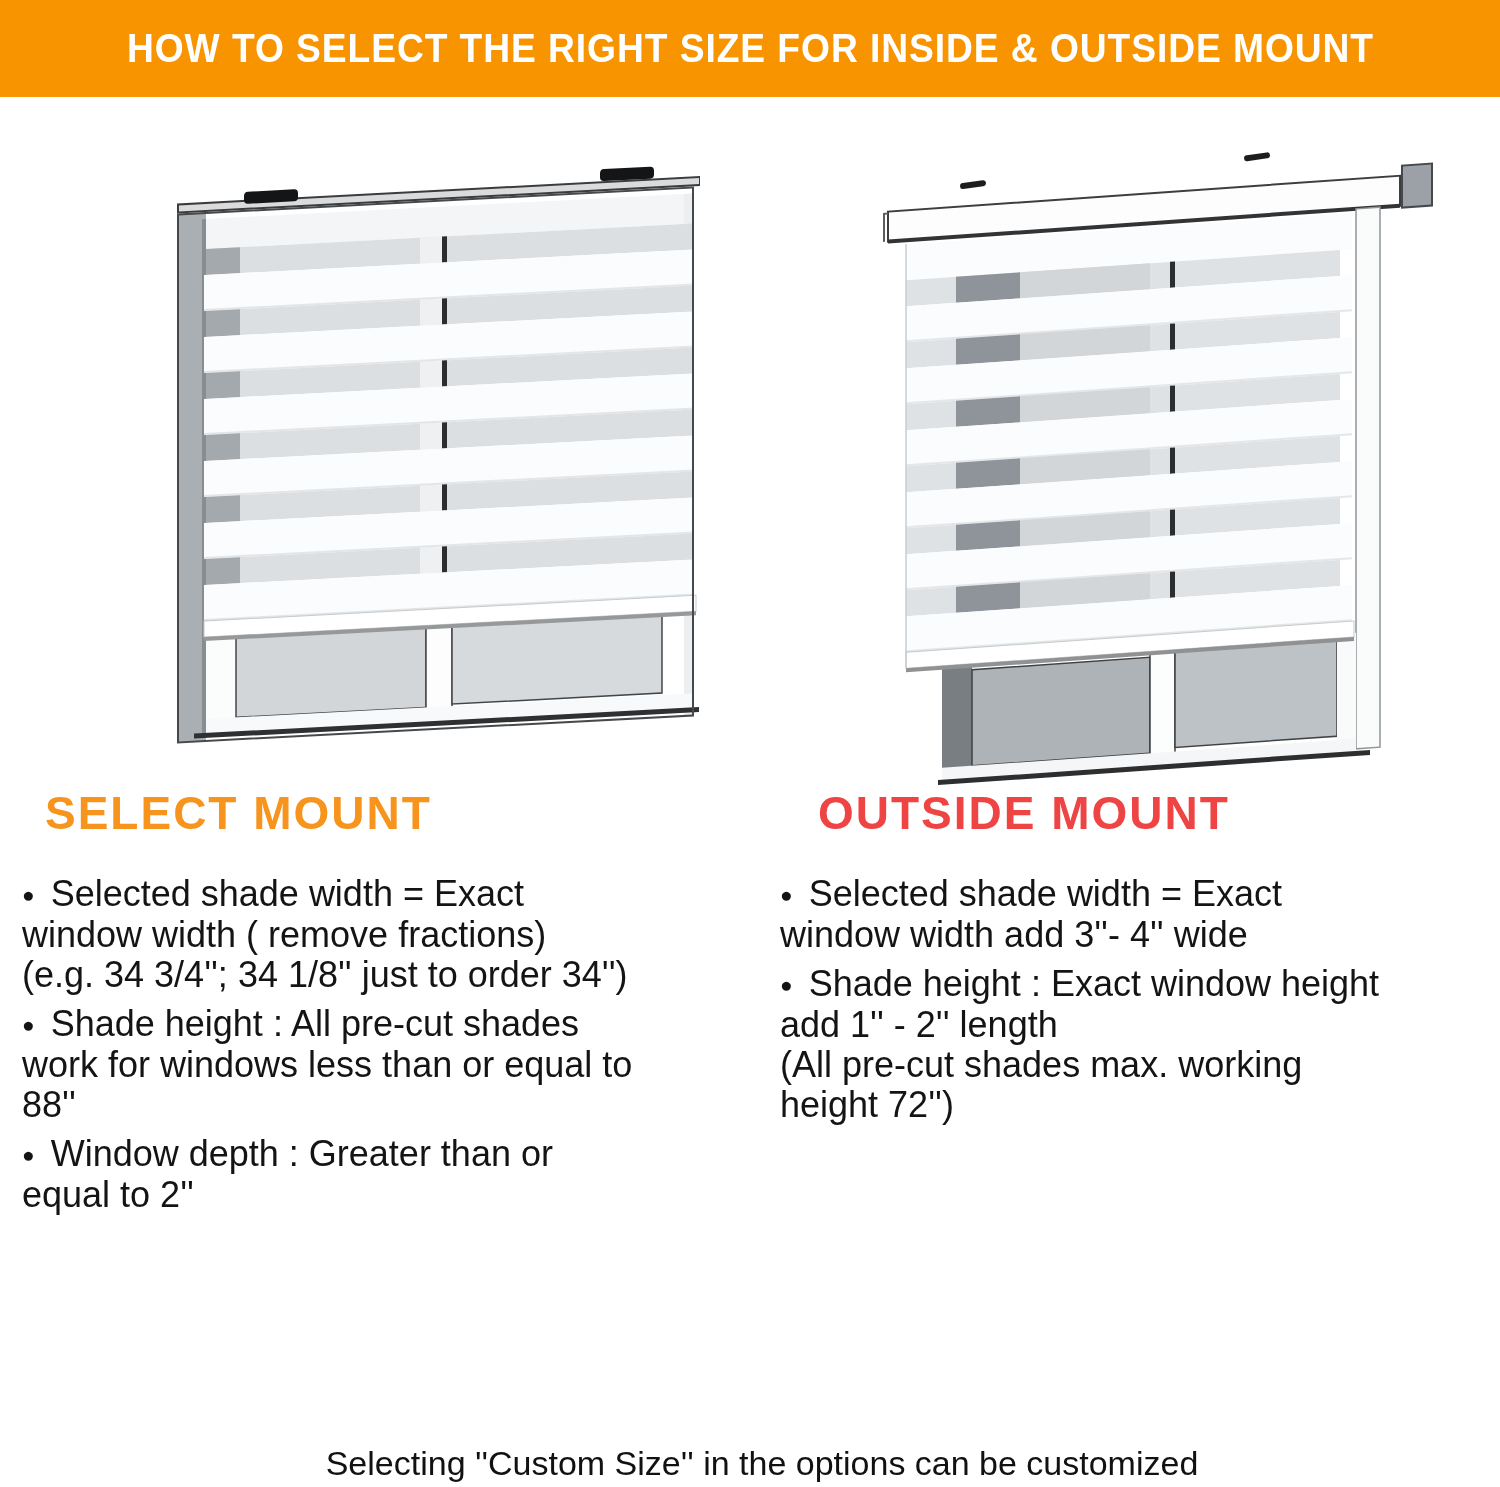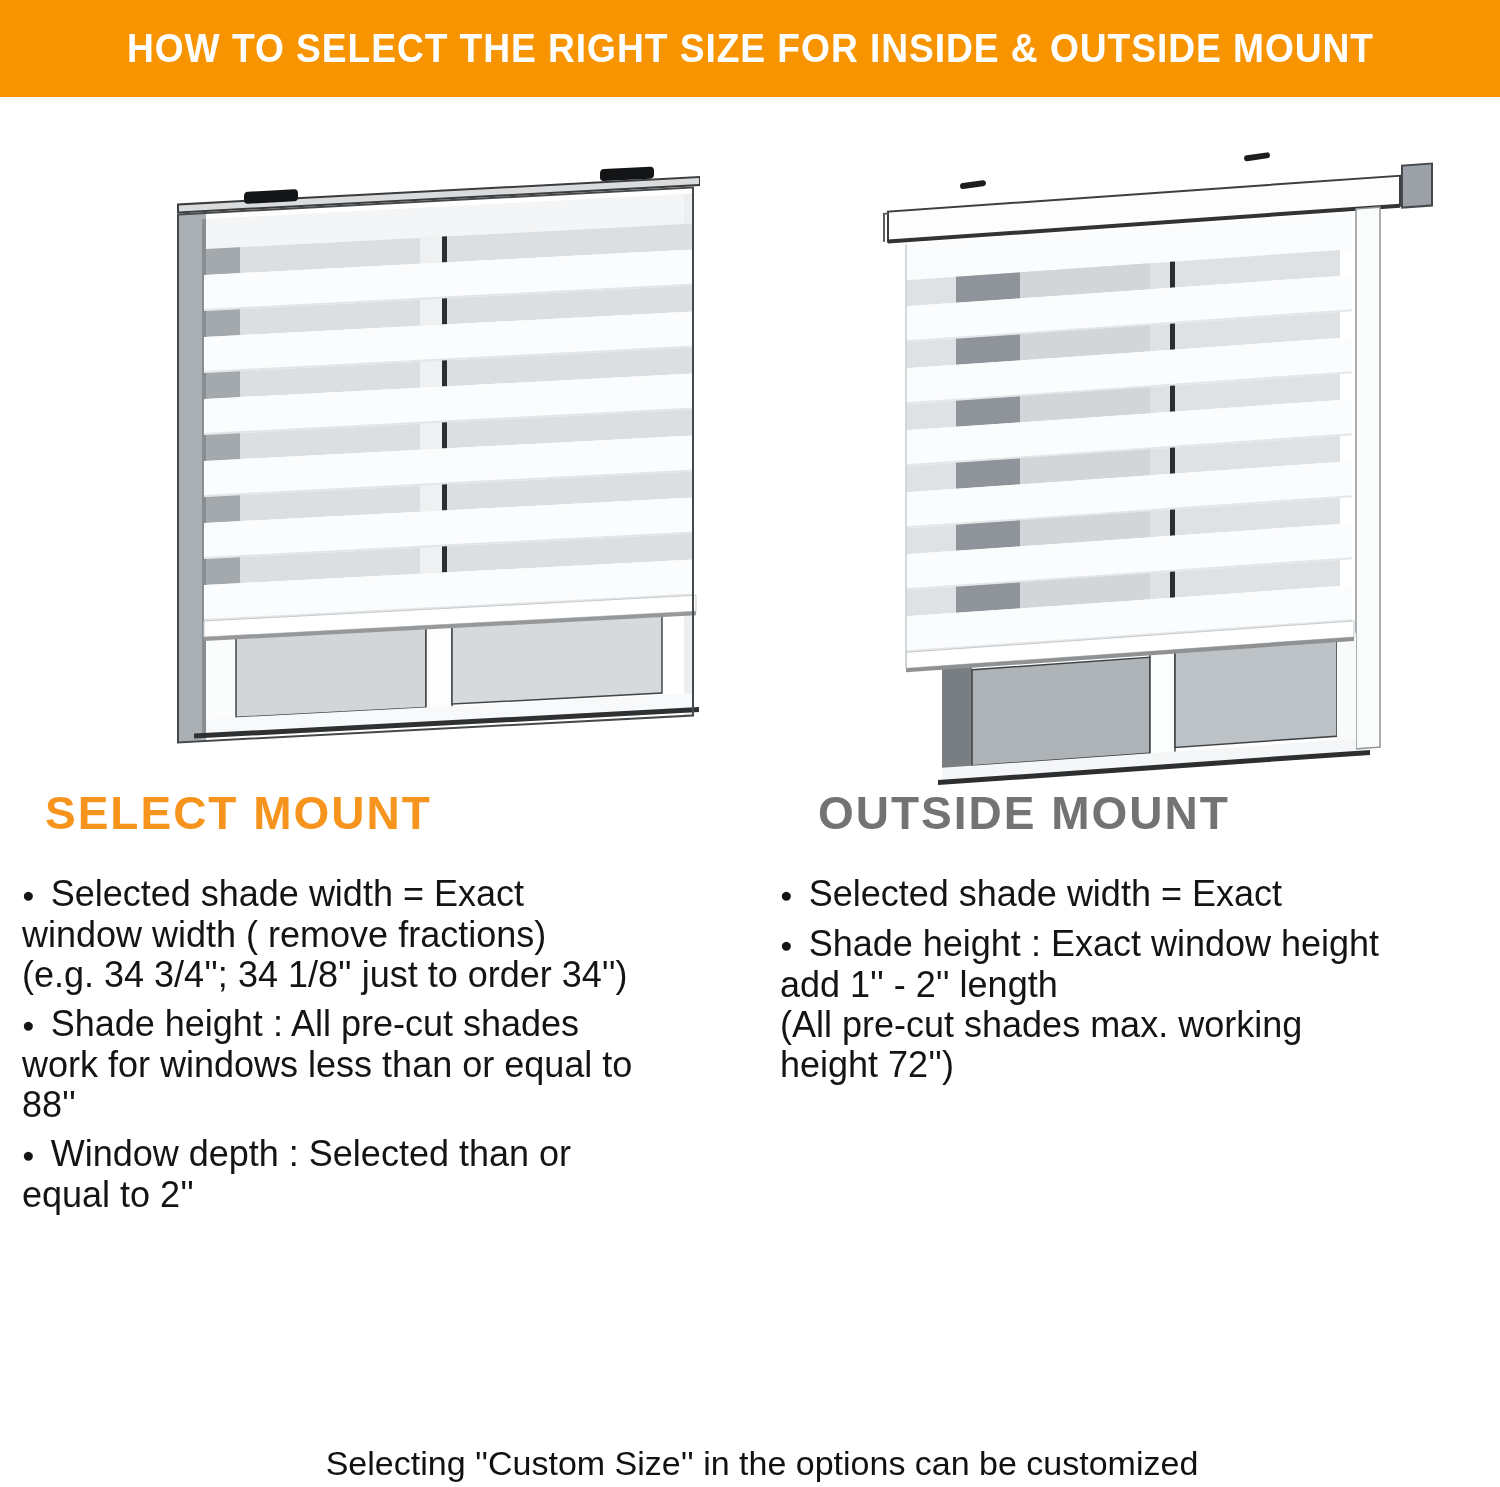--- a/index.html
+++ b/index.html
@@ -169,34 +169,35 @@
             <use href="#wb2" y="440"></use>
           <rect x="24" y="476" width="448" height="16" fill="#ffffff" stroke="#c6cacc" stroke-width="1"></rect>
           <rect x="24" y="492" width="448" height="4" fill="#8f9193"></rect>
           <path d="M24,68 V492" stroke="#c9ccce" stroke-width="1.5" fill="none"></path>
         </g>
       </g>
     </svg>
   </div>
 
   <h2 class="mount-heading heading-inside" style="color: rgb(247, 148, 29);">SELECT MOUNT</h2>
-  <h2 class="mount-heading heading-outside" style="color: #737373;">OUTSIDE MOUNT</h2>
+  <h2 class="mount-heading heading-outside" style="color: #ef4444;">OUTSIDE MOUNT</h2>
 
   <div class="col col-left">
       <div class="text-line bulleted"><span class="bullet">●</span><span>Selected shade width = Exact</span></div>
       <div class="text-line"><span>window width ( remove fractions)</span></div>
       <div class="text-line"><span>(e.g. 34 3/4''; 34 1/8'' just to order 34'')</span></div>
       <div class="text-line bulleted"><span class="bullet">●</span><span>Shade height : All pre-cut shades</span></div>
       <div class="text-line"><span>work for windows less than or equal to</span></div>
       <div class="text-line"><span>88''</span></div>
-      <div class="text-line bulleted"><span class="bullet">●</span><span>Window depth : Selected than or</span></div>
+      <div class="text-line bulleted"><span class="bullet">●</span><span>Window depth : Greater than or</span></div>
       <div class="text-line"><span>equal to 2''</span></div>
     </div>
   <div class="col col-right">
       <div class="text-line bulleted"><span class="bullet">●</span><span>Selected shade width = Exact</span></div>
+      <div class="text-line"><span>window width add 3''- 4'' wide</span></div>
       <div class="text-line bulleted"><span class="bullet">●</span><span>Shade height : Exact window height</span></div>
       <div class="text-line"><span>add 1'' - 2'' length</span></div>
       <div class="text-line"><span>(All pre-cut shades max. working</span></div>
       <div class="text-line"><span>height 72'')</span></div>
     </div>
 
   <div class="footer-note">Selecting ''Custom Size'' in the options can be customized</div>
 
 </div>
 

